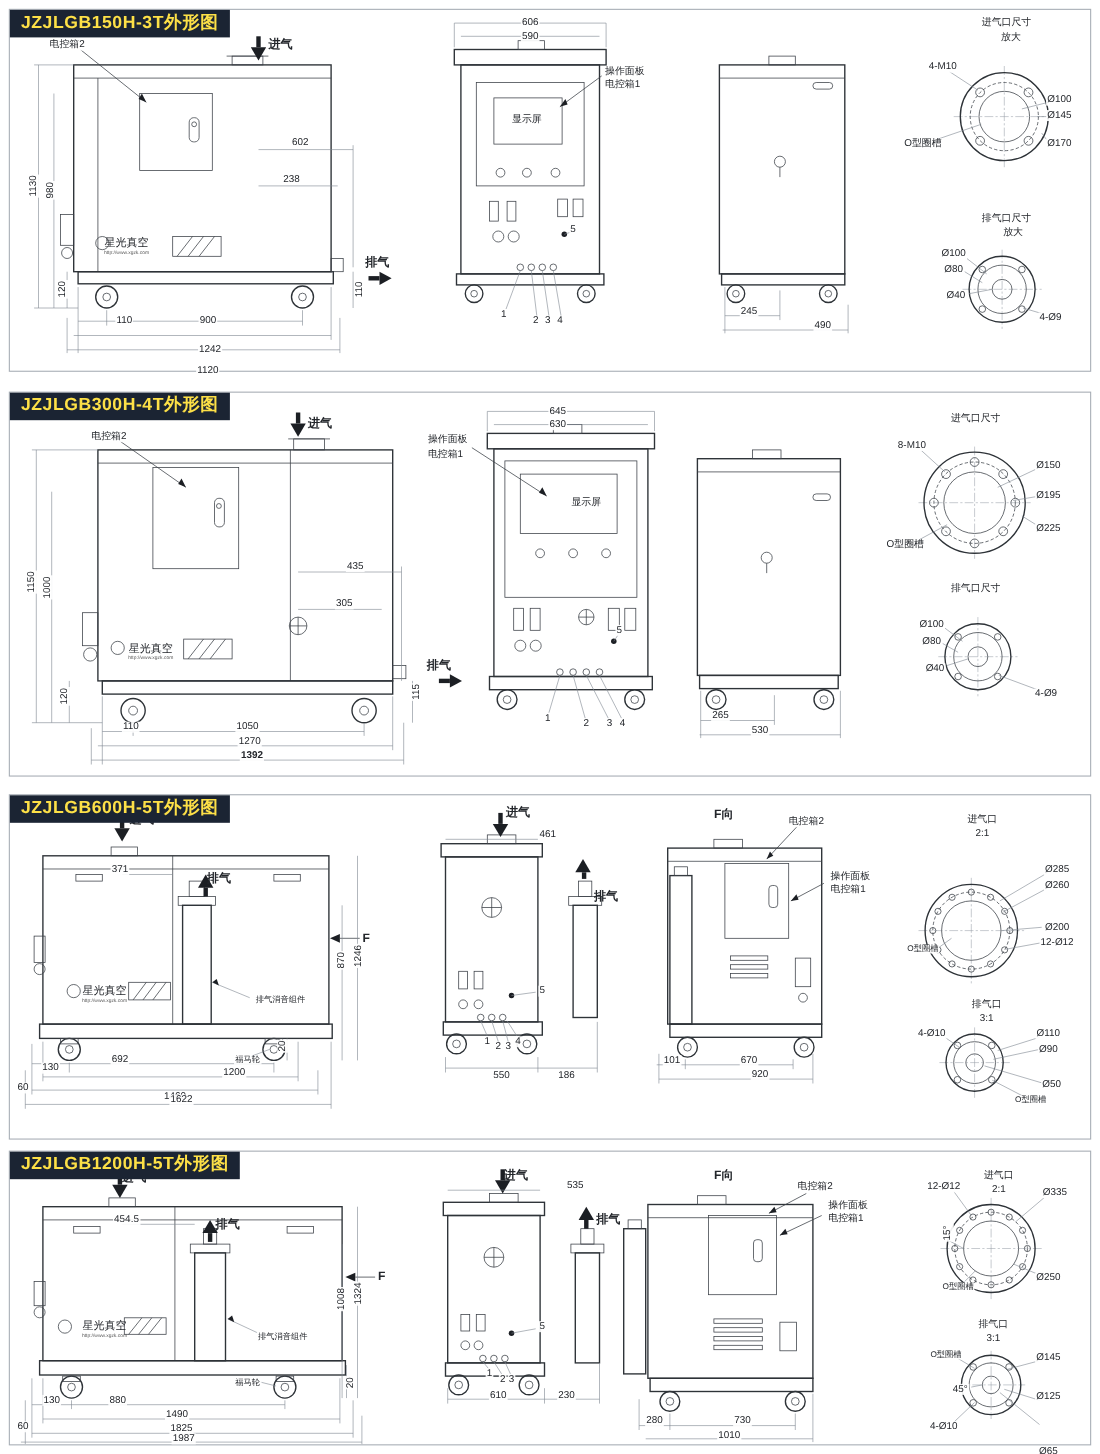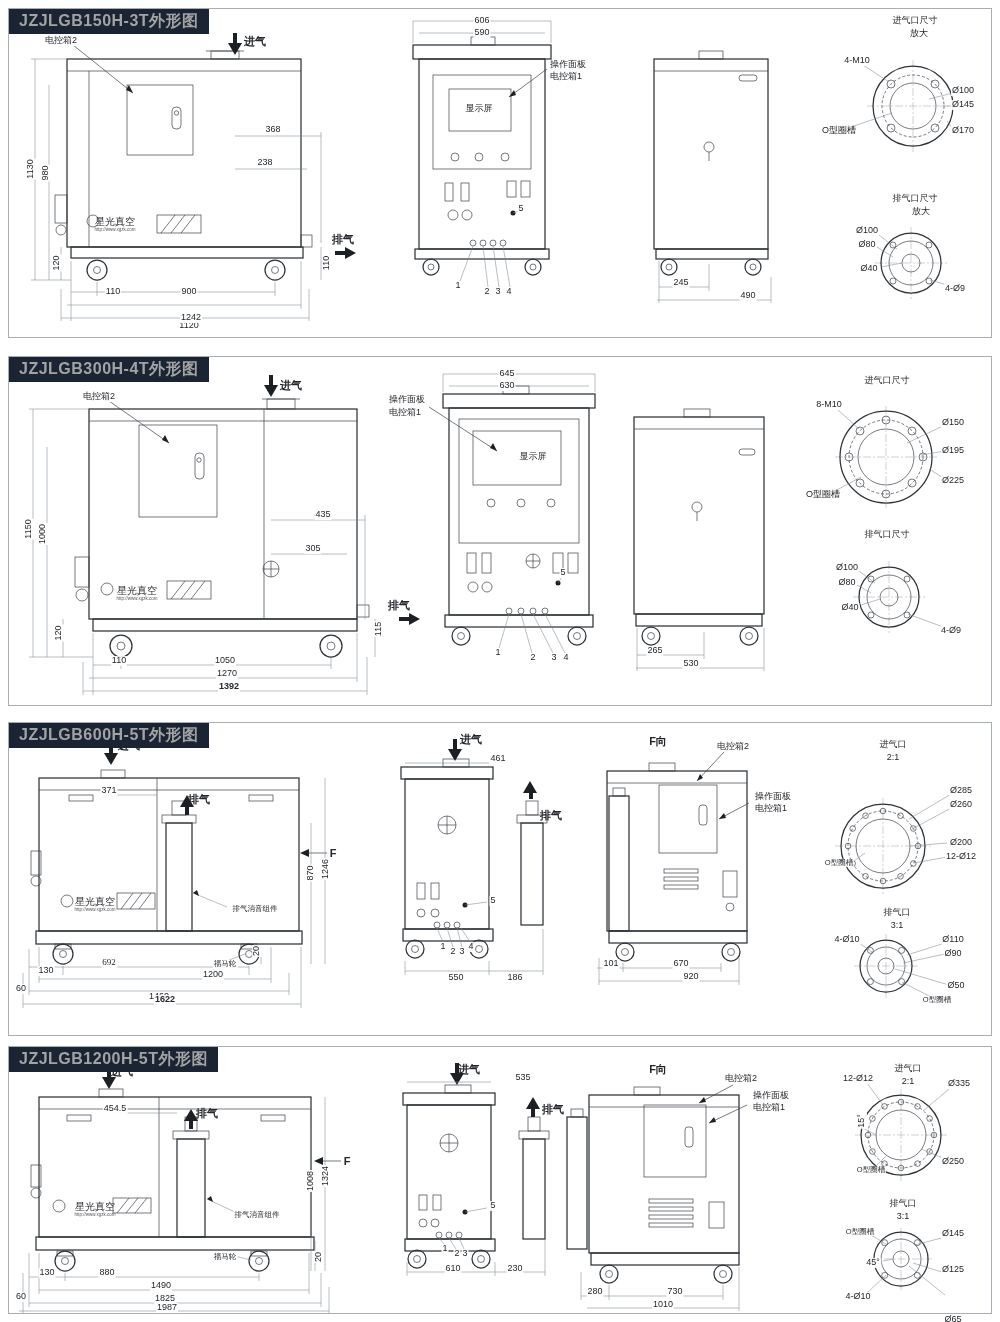--- a/index.html
+++ b/index.html
@@ -1,20 +1,20 @@
 <!DOCTYPE html>
 <html><head>
 <meta charset="utf-8">
 <style>
   *{margin:0;padding:0;box-sizing:border-box}
   html,body{width:1000px;height:1322px;overflow:hidden}
   body{background:#fdfdfd;font-family:"Liberation Sans","DejaVu Sans",sans-serif;position:relative}
   .page{position:absolute;inset:0;background:#fff}
   .panel{position:absolute;left:8px;width:984px;border:1px solid #a8aeb6;background:#fff}
-  .panel-title{position:absolute;top:0;left:0;background:#1b2433;color:#a3a3a3;font-weight:bold;
+  .panel-title{position:absolute;top:0;left:0;background:#1b2433;color:#fde047;font-weight:bold;
     font-size:16px;line-height:1;padding:4px 10px 5px;letter-spacing:.5px;white-space:nowrap}
   .art{position:absolute;left:0;top:0;width:100%;height:100%}
   svg line,svg rect,svg circle,svg polyline,svg path{stroke:#3c4148;fill:none;stroke-width:.7}
   svg .o{stroke-width:1.25;stroke:#2e3338}
   svg .d{stroke:#7e8791;stroke-width:.55}
   svg .dsh{stroke-dasharray:3 2}
   svg .ctr{stroke:#98a0a8;stroke-width:.5;stroke-dasharray:8 2 2 2}
   svg .blk{fill:#1c1f24;stroke:none}
   .annotations{position:absolute;inset:0}
   .ann{position:absolute;transform:translate(-50%,-50%);font-size:9px;line-height:1.1;color:#23262b;
@@ -165,25 +165,25 @@
           <line class="d" x1="872" y1="258" x2="893" y2="254"></line>
           <line class="d" x1="938" y1="276" x2="921" y2="271"></line>
       </g>
     </svg>
     <div class="annotations">
         <span class="ann" style="left: 52px; top: 32px;">电控箱2</span>
         <span class="ann big" style="left: 246px; top: 32px;">进气</span>
         <span class="ann rot" style="left: 22px; top: 160px;">1130</span>
         <span class="ann rot" style="left: 37px; top: 164px;">980</span>
         <span class="ann rot" style="left: 48px; top: 254px;">120</span>
-        <span class="ann" style="left: 264px; top: 121px;">368</span>
+        <span class="ann" style="left: 264px; top: 121px;">602</span>
         <span class="ann" style="left: 256px; top: 154px;">238</span>
         <span class="ann" style="left: 104px; top: 283px;">110</span>
         <span class="ann" style="left: 180px; top: 283px;">900</span>
-        <span class="ann" style="left: 180px; top: 296px; margin-top: 21px;">1120</span>
+        <span class="ann" style="left: 180px; top: 307px; margin-top: 21px;">1120</span>
         <span class="ann" style="left: 182px; top: 309px;">1242</span>
         <span class="ann big" style="left: 334px; top: 230px;">排气</span>
         <span class="ann rot" style="left: 318px; top: 254px;">110</span>
         <span class="ann" style="left: 473px; top: 12px;">606</span>
         <span class="ann" style="left: 473px; top: 24px;">590</span>
         <span class="ann" style="left: 559px; top: 56px;">操作面板</span>
         <span class="ann" style="left: 557px; top: 68px;">电控箱1</span>
         <span class="ann" style="left: 470px; top: 100px;">显示屏</span>
         <span class="ann" style="left: 512px; top: 200px;">5</span>
         <span class="ann" style="left: 449px; top: 277px;">1</span>
@@ -564,28 +564,28 @@
     <div class="annotations">
         <span class="ann big" style="left: 120px; top: 22px;">进气</span>
         <span class="ann" style="left: 100px; top: 68px;">371</span>
         <span class="ann big" style="left: 190px; top: 76px;">排气</span>
         <span class="ann big" style="left: 324px; top: 130px;">F</span>
         <span class="ann rot" style="left: 302px; top: 150px;">870</span>
         <span class="ann rot" style="left: 317px; top: 146px;">1246</span>
         <span class="ann sm" style="left: 246px; top: 186px;">排气消音组件</span>
         <span class="ann logo" style="left: 86px; top: 178px;">星光真空</span>
         <span class="ann tiny" style="left: 86px; top: 187px;">http://www.xgzk.com</span>
-        <span class="ann" style="left: 100px; top: 240px; font-family: Liberation Serif, serif;">692</span>
+        <span class="ann" style="left: 100px; top: 240px;">692</span>
         <span class="ann sm" style="left: 216px; top: 241px;">福马轮</span>
         <span class="ann rot" style="left: 248px; top: 228px;">20</span>
         <span class="ann" style="left: 204px; top: 252px;">1200</span>
         <span class="ann" style="left: 37px; top: 248px;">130</span>
         <span class="ann" style="left: 150px; top: 274px;">1460</span>
         <span class="ann" style="left: 12px; top: 266px;">60</span>
-        <span class="ann" style="left: 156px; top: 277px; font-weight: bold;">1622</span>
+        <span class="ann" style="left: 156px; top: 277px;">1622</span>
         <span class="ann big" style="left: 462px; top: 16px;">进气</span>
         <span class="ann" style="left: 489px; top: 36px;">461</span>
         <span class="ann big" style="left: 542px; top: 92px;">排气</span>
         <span class="ann" style="left: 484px; top: 178px;">5</span>
         <span class="ann" style="left: 434px; top: 224px;">1</span>
         <span class="ann" style="left: 444px; top: 229px;">2</span>
         <span class="ann" style="left: 453px; top: 229px;">3</span>
         <span class="ann" style="left: 462px; top: 224px;">4</span>
         <span class="ann" style="left: 447px; top: 255px;">550</span>
         <span class="ann" style="left: 506px; top: 255px;">186</span>

